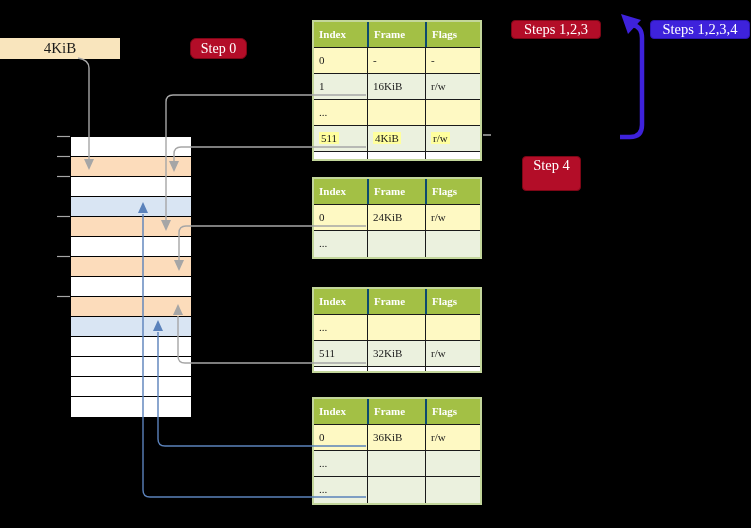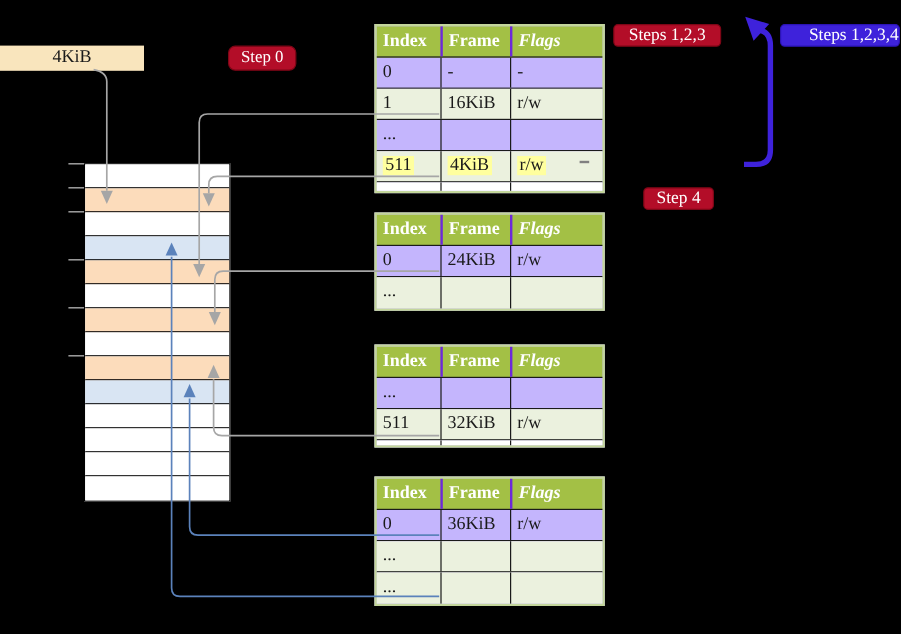--- a/index.html
+++ b/index.html
@@ -10,42 +10,42 @@
   .legend{position:absolute;left:0;top:38px;width:120px;height:21px;background:#f9e5bd;
           text-align:center;line-height:21px;font-size:15px;}
 
   
   .badge{position:absolute;color:#fff;font-size:14.5px;text-align:center;
          border-radius:4px;box-sizing:border-box;}
   .badge-red{background:#b30d28;border:1px solid #7d0616;}
   .badge-blue{background:#3e22db;border:1px solid #2b14b5;}
   #badge-step0{left:190px;top:38px;width:57px;height:21px;line-height:19px;font-size:14px;border-radius:6px;}
   #badge-steps123{left:511px;top:20px;width:90px;height:19px;line-height:17px;}
-  #badge-steps1234{left:650px;top:20px;width:100px;height:19px;line-height:17px;text-align:right;}
-  #badge-step4{left:536px;top:156px;width:59px;height:19px;line-height:17px;}
+  #badge-steps1234{left:650px;top:20px;width:100px;height:19px;line-height:17px;}
+  #badge-step4{left:522px;top:156px;width:59px;height:35px;line-height:17px;}
 
   
   .memcol{position:absolute;left:70px;top:136px;width:120px;border:1px solid #000;
           background:#fff;box-sizing:content-box;}
   .mrow{height:20px;border-bottom:1px solid #000;box-sizing:border-box;}
   .mrow:last-child{border-bottom:none;}
   .m-white{background:#ffffff;}
   .m-orange{background:#fcdcbb;}
   .m-blue{background:#d9e5f3;}
 
   
-  .ptable{position:absolute;left:312px;width:192px;border:2px solid #c3d69b;
-          background:#c4b5fd;box-sizing:border-box;font-size:15px;}
+  .ptable{position:absolute;left:312px;width:170px;border:2px solid #c3d69b;
+          background:#fef9c3;box-sizing:border-box;font-size:11px;}
   #ptable-1{top:20px;}  #ptable-2{top:177px;}  #ptable-3{top:287px;}  #ptable-4{top:397px;}
   .thead{display:flex;height:26px;background:#a3c045;color:#fff;font-weight:bold;
          border-bottom:1px solid #1a1a1a;box-sizing:border-box;}
   .hcell{width:53px;line-height:25px;padding-left:5px;box-sizing:border-box;overflow:hidden;}
   .hcell:nth-child(2){width:58px;}
-  .hcell:nth-child(3){flex:1;font-style:italic;}
-  .hcell + .hcell{border-left:2px solid #6d28d9;}
+  .hcell:nth-child(3){flex:1;}
+  .hcell + .hcell{border-left:2px solid #0c4a6e;}
   .trow{display:flex;height:26px;box-sizing:border-box;border-bottom:1px solid #1a1a1a;}
   .trow:last-child{border-bottom:none;}
   .trow.shade{background:#ebf1de;}
   .tcell{width:53px;line-height:25px;padding-left:5px;box-sizing:border-box;overflow:hidden;}
   .tcell.c-frame{width:58px;}
   .tcell.c-flags{flex:1;}
   .tcell + .tcell{border-left:1px solid #1a1a1a;}
   .trow.partial{background:#fff;}
   .trow.partial .tcell{line-height:0;}
   .hl{background:#ffff9e;padding:0 2px;}

